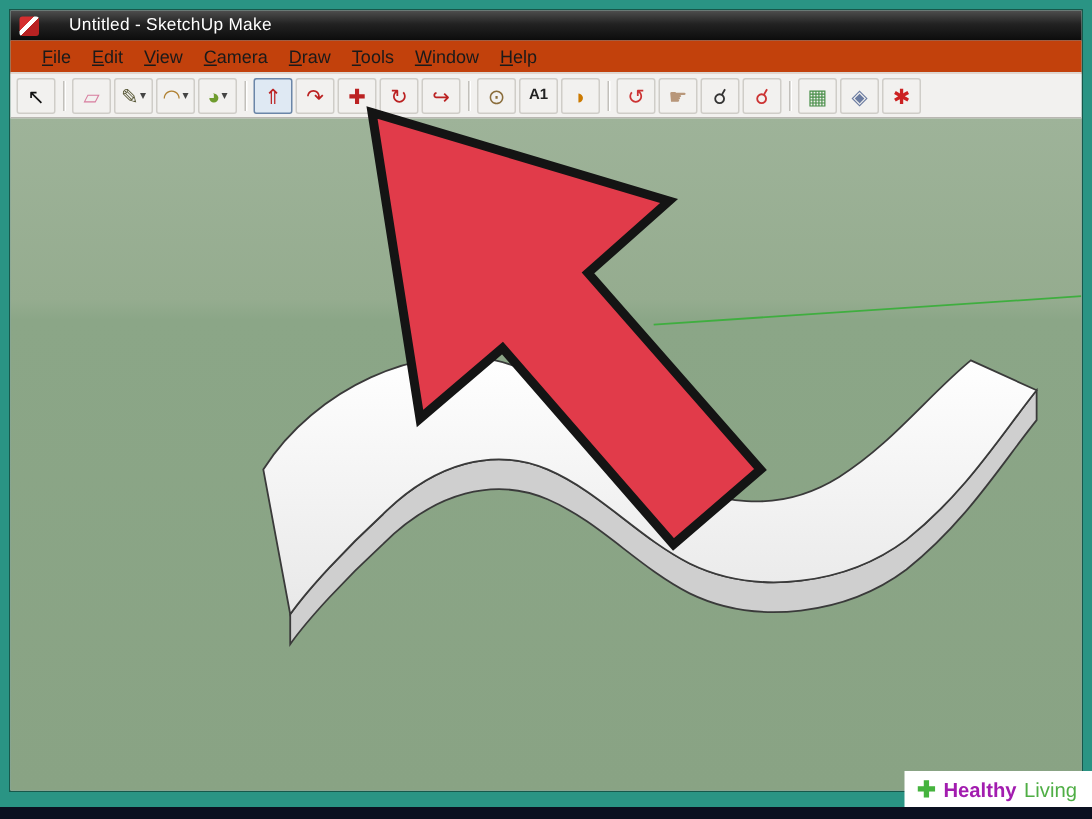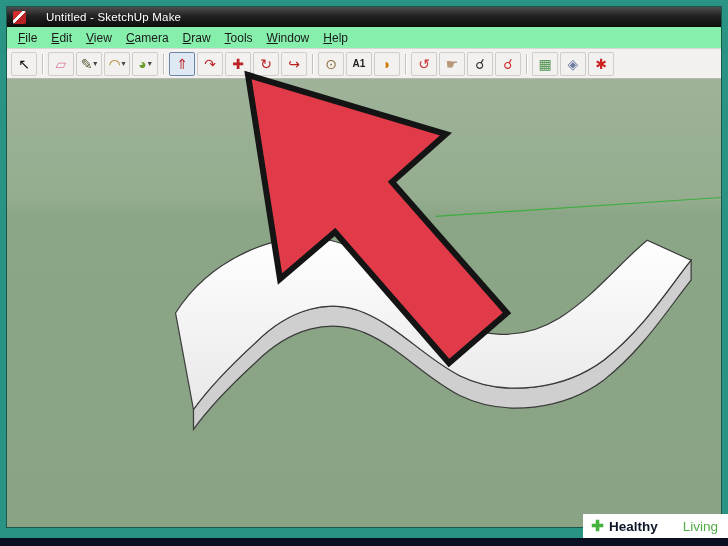--- a/index.html
+++ b/index.html
@@ -23,22 +23,22 @@
     height: 20px; flex: 0 0 auto;
     background: linear-gradient(180deg, #4e4e4e, #222 45%, #0c0c0c);
     display: flex; align-items: center; gap: 20px; padding: 0 6px;
   }
   .app-icon {
     width: 13px; height: 13px; border-radius: 2px; flex: 0 0 auto;
     background: linear-gradient(135deg, #d42f2f 0 38%, #ffffff 38% 52%, #b82222 52%);
   }
   .title-text { color: #fff; font-size: 11.5px; letter-spacing: .2px; white-space: nowrap; }
   .menubar {
-    height: 22px; flex: 0 0 auto; background: #86efac;
-    display: flex; align-items: center; padding: 0 4px;
+    height: 22px; flex: 0 0 auto; background: #c2410c;
+    display: flex; align-items: center; padding: 0 14px;
     border-bottom: 1px solid #d9d7d3;
   }
   .menu-item { font-size: 12px; color: #1a1a1a; padding: 3px 7px; cursor: default; white-space: nowrap; }
   .toolbar {
     height: 30px; flex: 0 0 auto; background: #f2f1ef;
     border-bottom: 1px solid #b9b7b2;
     display: flex; align-items: center; padding: 0 4px; gap: 2px;
   }
   .tool-btn {
     display: flex; align-items: center; justify-content: center;
@@ -59,22 +59,22 @@
   .arrow-overlay {
     position: absolute; left: 0; top: 0; width: 728px; height: 546px;
     z-index: 10; pointer-events: none;
   }
   .watermark {
     position: absolute; right: 0; bottom: 8px; z-index: 12;
     background: #ffffff; height: 24px;
     display: flex; align-items: center; gap: 5px; padding: 0 10px 0 8px;
   }
   .wm-plus { color: #45b33e; font-weight: bold; font-size: 15px; }
-  .wm-primary { font-weight: bold; color: #0f172a; font-size: 13.5px; text-align: center; }
-  .wm-secondary { color: #4fae45; font-size: 13.5px; margin-left: 20px; }
+  .wm-primary { font-weight: bold; color: #a21caf; font-size: 13.5px; text-align: center; }
+  .wm-secondary { color: #4fae45; font-size: 13.5px; }
 </style>
 </head>
 <body>
 
 <div class="window">
   <div class="titlebar">
     <div class="app-icon"></div>
     <div class="title-text">Untitled - SketchUp Make</div>
   </div>
 

